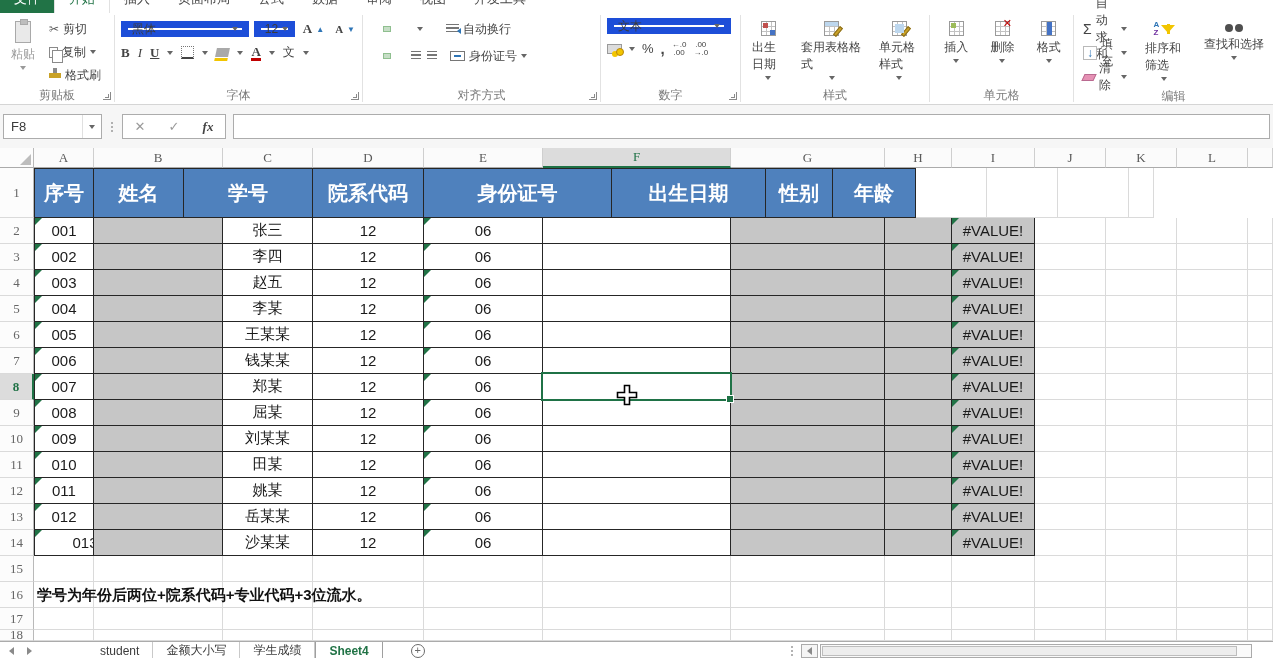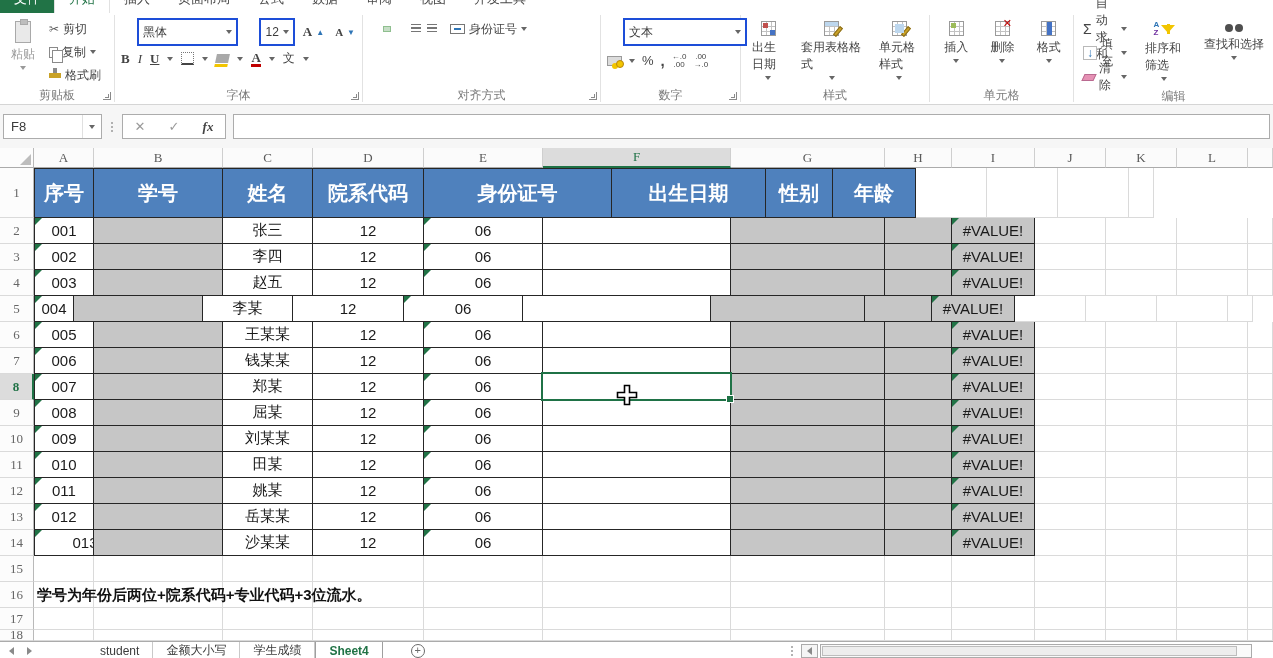--- a/index.html
+++ b/index.html
@@ -23,22 +23,22 @@
   .lau { position:absolute; right:3px; bottom:4px; width:8px; height:8px;
          border-right:1px solid #8a8a8a; border-bottom:1px solid #8a8a8a; }
   .lau::before { content:""; position:absolute; right:1px; bottom:1px; width:3px; height:3px;
                  border-right:1px solid #8a8a8a; border-bottom:1px solid #8a8a8a; }
   .caret { display:inline-block; width:0; height:0; border-left:3px solid transparent;
            border-right:3px solid transparent; border-top:4px solid #666; flex:none; }
   .bigbtn { display:flex; flex-direction:column; align-items:center; justify-content:flex-start;
             gap:3px; padding:3px 5px; font-size:12px; color:#444; cursor:default; }
   .smallbtn { display:flex; align-items:center; gap:4px; height:22px; font-size:12px;
               color:#444; padding:0 3px; }
-  .combo { display:flex; align-items:center; justify-content:space-between; height:28px;
-           border:2px solid #1d4ed8; background:#fff; font-size:12px; padding:0 4px; gap:4px;margin-left:16px; }
+  .combo { display:flex; align-items:center; justify-content:space-between; height:16px;
+           border:7px solid #1d4ed8; background:#fff; font-size:12px; padding:0 4px; gap:4px; }
   .stack2 { display:flex; flex-direction:column; justify-content:flex-start; gap:4px; }
   .hrow { display:flex; align-items:center; gap:5px; }
   .togglable { padding:2px 3px; border:1px solid transparent; }
   .on { background:#c6dec6; border:1px solid #8fbf8f; }
 
   
   .ico-lines { width:13px; height:10px;
     background:repeating-linear-gradient(to bottom,#767676 0 1.4px,transparent 1.4px 3.4px); }
   .ico-grid { position:relative; width:15px; height:15px; border:1px solid #9a9a9a; background:
       repeating-linear-gradient(to right,transparent 0 4px,#c2c2c2 4px 5px),
@@ -250,20 +250,31 @@
     <span class="lau"></span>
   </div>
   <div class="rsep"></div>
 
   <div class="rg" style="width:237px">
     <div class="rg-body" style="flex-direction:column; gap:5px">
       <div class="hrow" style="gap:6px">
         <span class="togglable"><span class="ico-lines"></span></span>
         <span class="togglable on"><span class="ico-lines"></span></span>
         <span class="togglable"><span class="ico-lines"></span></span>
+        <span class="ico-ab"></span>
+        <span class="caret"></span>
+        <div class="smallbtn" style="margin-left:14px">
+          <span class="ico-wrap"></span>
+          <span>自动换行</span>
+        </div>
+      </div>
+      <div class="hrow" style="gap:6px">
+        <span class="togglable"><span class="ico-lines"></span></span>
+        <span class="togglable on"><span class="ico-lines"></span></span>
+        <span class="togglable"><span class="ico-lines"></span></span>
         <span class="ico-lines" style="width:10px"></span>
         <span class="ico-lines" style="width:10px"></span>
         <div class="smallbtn" style="margin-left:4px">
           <span class="ico-merge"></span>
           <span>身份证号</span>
           <span class="caret"></span>
         </div>
       </div>
     </div>
     <div class="rg-label">
@@ -431,22 +442,22 @@
       <div class="ch" style="width: 83px;">I</div>
       <div class="ch" style="width: 71px;">J</div>
       <div class="ch" style="width: 71px;">K</div>
       <div class="ch" style="width: 71px;">L</div>
       <div class="ch" style="width: 25px;"></div>
     </div>
   <div id="rows">
       <div class="grow" style="height: 50px;">
         <div class="c gut" style="width: 34px;">1</div>
         <div class="c th bl" style="width: 60px;">序号</div>
+        <div class="c th" style="width: 90px;">姓名</div>
         <div class="c th" style="width: 129px;">学号</div>
-        <div class="c th" style="width: 90px;">姓名</div>
         <div class="c th" style="width: 111px;">院系代码</div>
         <div class="c th" style="width: 188px;">身份证号</div>
         <div class="c th" style="width: 154px;">出生日期</div>
         <div class="c th" style="width: 67px;">性别</div>
         <div class="c th" style="width: 83px;">年龄</div>
         <div class="c" style="width: 71px;"></div>
         <div class="c" style="width: 71px;"></div>
         <div class="c" style="width: 71px;"></div>
         <div class="c" style="width: 25px;"></div>
       </div>
@@ -493,21 +504,21 @@
         <div class="c td g" style="width: 154px;"></div>
         <div class="c td g" style="width: 67px;"></div>
         <div class="c td g tri" style="width: 83px;">#VALUE!</div>
         <div class="c" style="width: 71px;"></div>
         <div class="c" style="width: 71px;"></div>
         <div class="c" style="width: 71px;"></div>
         <div class="c" style="width: 25px;"></div>
       </div>
       <div class="grow" style="height: 26px;">
         <div class="c gut" style="width: 34px;">5</div>
-        <div class="c td bl tri" style="width: 40px;">004</div>
+        <div class="c td bl tri" style="width: 60px;">004</div>
         <div class="c td g" style="width: 129px;"></div>
         <div class="c td" style="width: 90px;">李某</div>
         <div class="c td" style="width: 111px;">12</div>
         <div class="c td tri" style="width: 119px;">06</div>
         <div class="c td" style="width: 188px;"></div>
         <div class="c td g" style="width: 154px;"></div>
         <div class="c td g" style="width: 67px;"></div>
         <div class="c td g tri" style="width: 83px;">#VALUE!</div>
         <div class="c" style="width: 71px;"></div>
         <div class="c" style="width: 71px;"></div>

